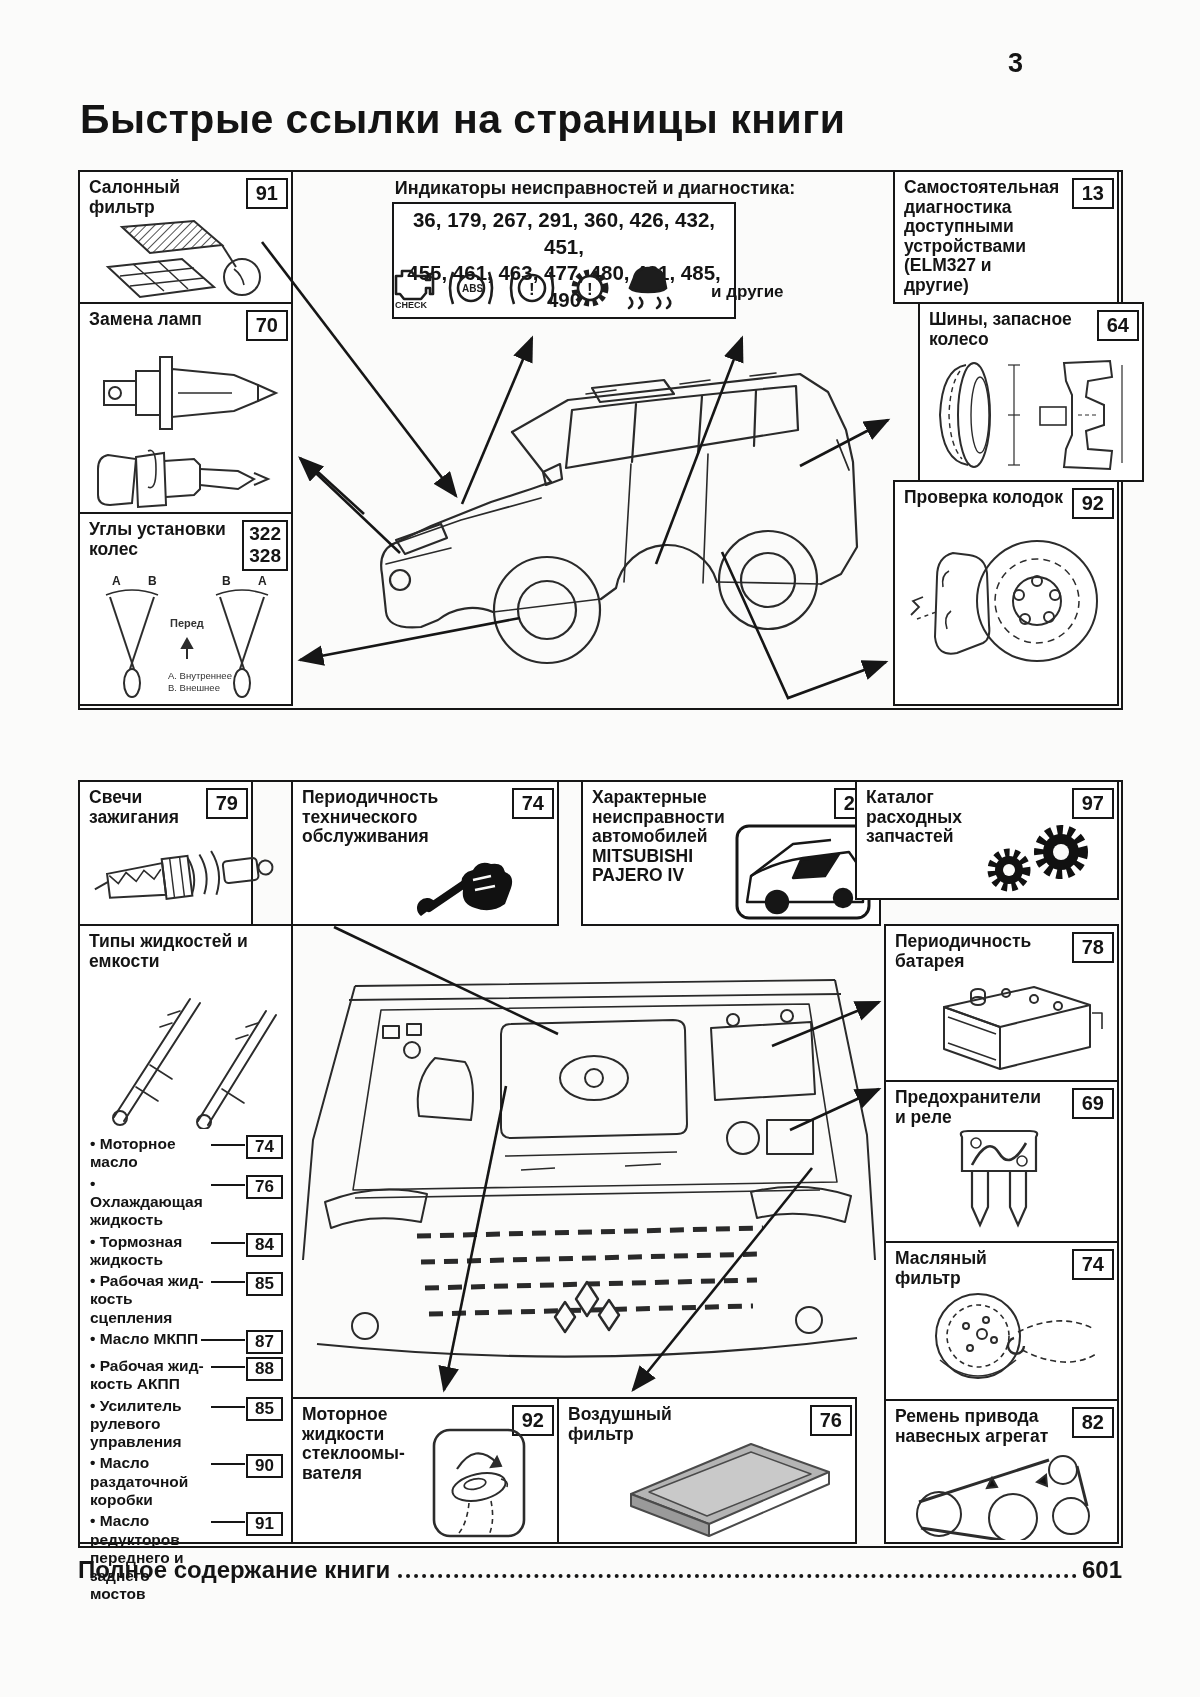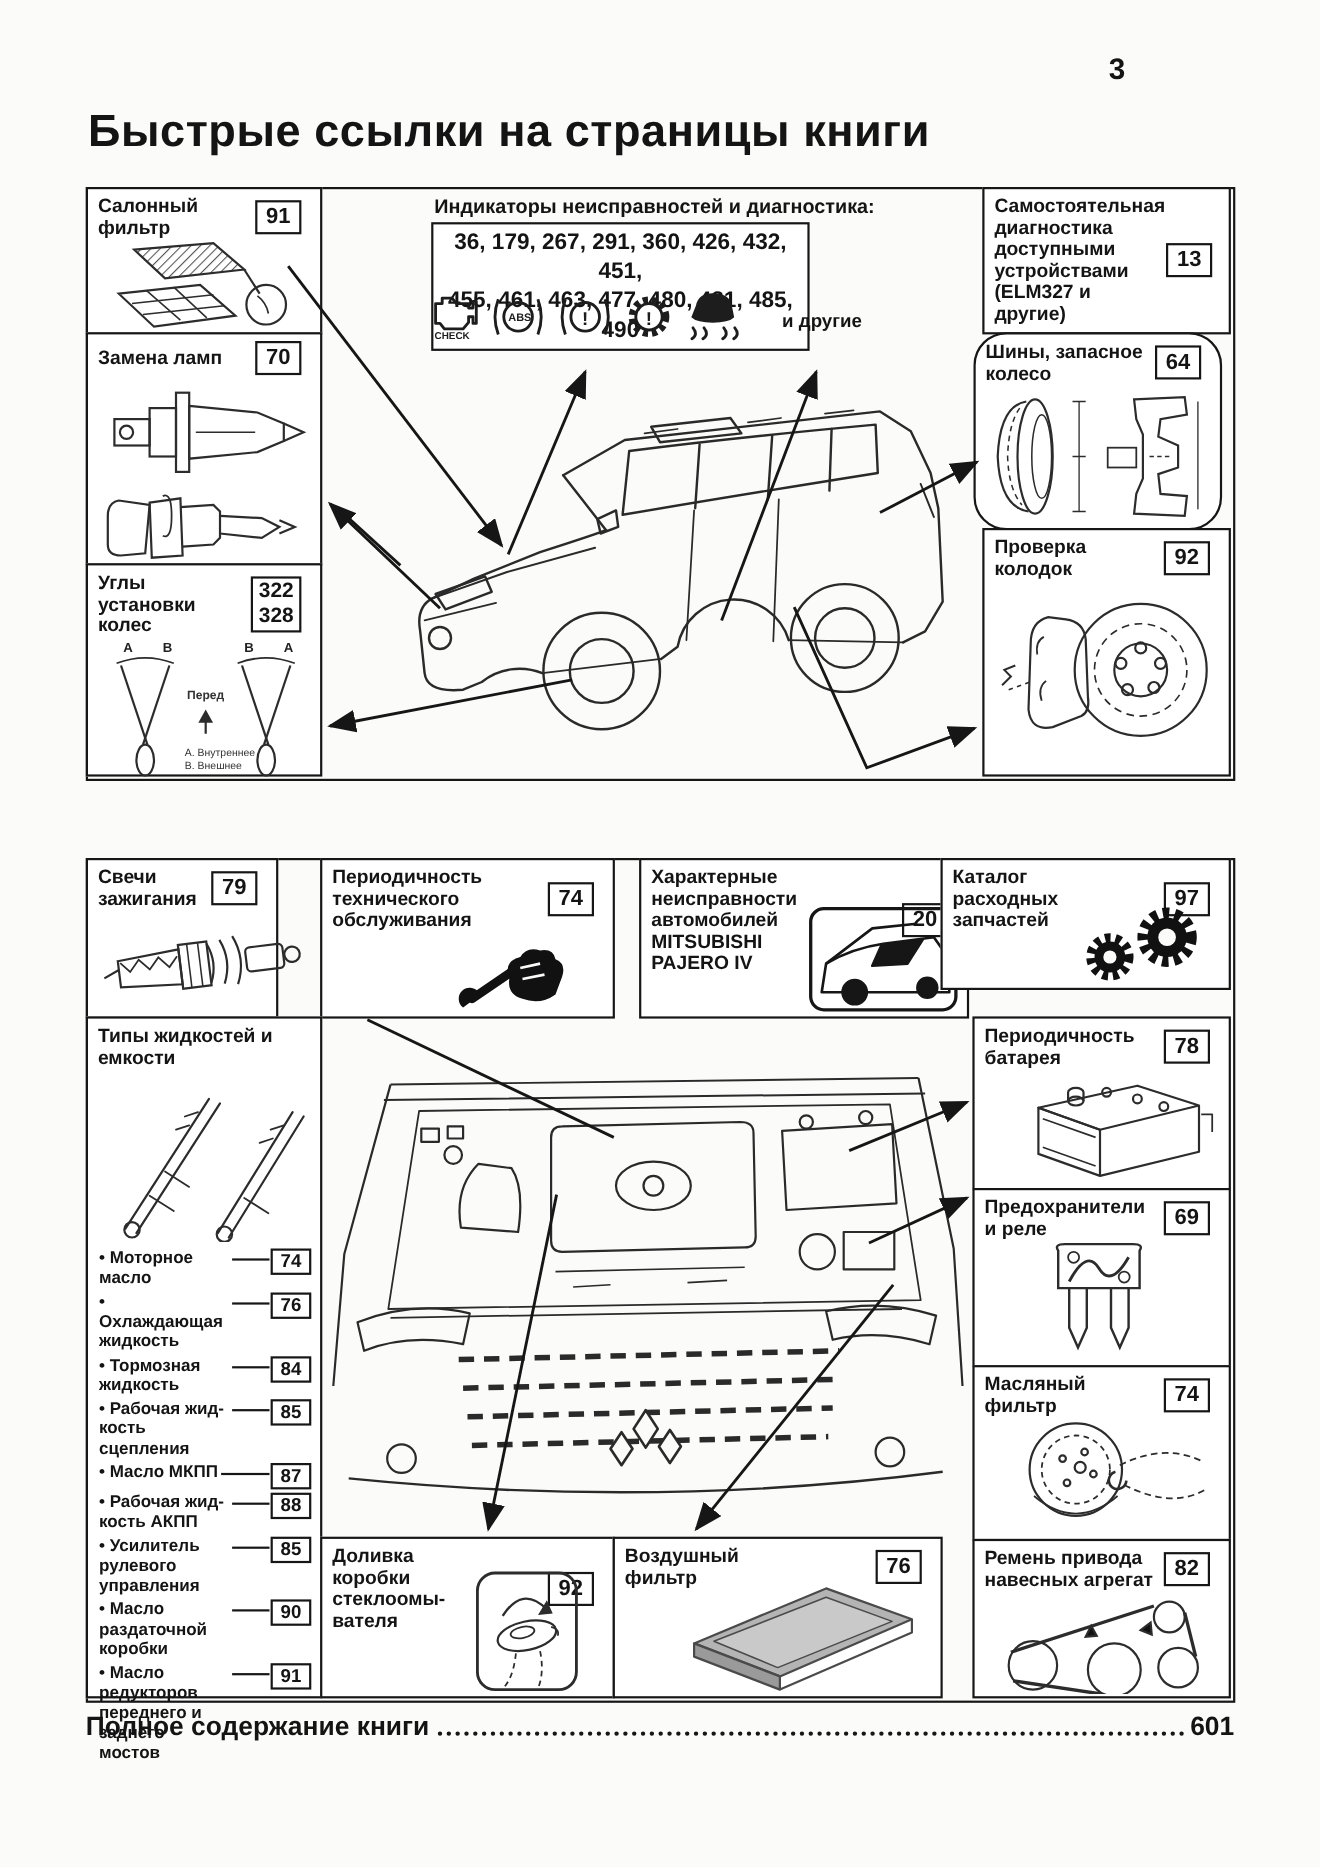--- a/index.html
+++ b/index.html
@@ -7,21 +7,21 @@
     width:1200px;height:1697px;position:relative;
     background:#fbfbfa;color:#141414;
     font-family:"Liberation Sans",sans-serif;
     overflow:hidden;
   }
   .abs{position:absolute;}
   .page-num{position:absolute;top:48px;left:1008px;font-size:27px;font-weight:700;}
   .title{position:absolute;top:96px;left:80px;font-size:41px;font-weight:700;letter-spacing:.5px;}
   .sec{position:absolute;border:2.5px solid #161616;background:transparent;}
   .box{position:absolute;border:2.5px solid #161616;background:#fff;box-sizing:border-box;}
-  .bh{display:flex;justify-content:space-between;align-items:center;padding:6px 17px 0 9px;}
+  .bh{display:flex;justify-content:space-between;align-items:flex-start;padding:6px 3px 0 9px;}
   .ttl{font-weight:700;font-size:17.5px;line-height:1.12;}
   .badge{flex:0 0 auto;border:2.5px solid #161616;font-weight:700;font-size:20px;line-height:1.25;
          padding:1px 8px;margin-left:6px;background:#fff;text-align:center;}
   .badge.dbl{padding:1px 5px;font-size:19px;line-height:1.18;}
   .center-head{position:absolute;left:300px;top:178px;width:590px;text-align:center;
                font-weight:700;font-size:18px;}
   .numbox{position:absolute;left:392px;top:202px;width:332px;border:2.5px solid #161616;
           font-weight:700;font-size:20.5px;text-align:center;line-height:1.3;padding:3px 4px;background:#fff;}
   .iconrow{position:absolute;left:388px;top:258px;display:flex;align-items:flex-end;gap:9px;}
   .othertxt{font-weight:700;font-size:17px;margin-left:28px;padding-bottom:8px;}
@@ -123,21 +123,21 @@
   </svg>
 </div>
 
 <div class="box" style="left:893px;top:170px;width:226px;height:134px;">
   <div class="bh">
     <div class="ttl" style="max-width:150px;">Самостоятельная диагностика доступными устройствами (ELM327 и другие)</div>
     <div class="badge">13</div>
   </div>
 </div>
 
-<div class="box" style="left:885px;top:302px;width:226px;height:180px;border-radius:30px;">
+<div class="box" style="left:918px;top:302px;width:226px;height:180px;">
   <div class="bh">
     <div class="ttl">Шины, запасное колесо</div>
     <div class="badge">64</div>
   </div>
   <svg width="218" height="128" viewBox="0 0 218 128" style="display:block;margin:2px 0 0 2px;">
     <g fill="none" stroke="#2c2c2c" stroke-width="2">
       <ellipse cx="52" cy="64" rx="16" ry="52"></ellipse>
       <path d="M44,14 Q20,18 18,64 Q20,110 46,114"></path>
       <path d="M38,20 Q28,34 27,64 Q28,94 40,108" stroke-width="1.4" stroke-dasharray="5 4"></path>
       <ellipse cx="58" cy="64" rx="9" ry="38" stroke-width="1.4"></ellipse>
@@ -461,21 +461,21 @@
       <line x1="186" y1="12" x2="196" y2="52" stroke-width="3"></line>
       <line x1="30" y1="74" x2="110" y2="86" stroke-width="3"></line>
       <path d="M96,34 l5,-10 l5,9 z" fill="#111"></path>
       <path d="M146,28 l9,-7 l1,11 z" fill="#111"></path>
     </g>
   </svg>
 </div>
 
 <div class="box" style="left:291px;top:1397px;width:268px;height:147px;">
   <div class="bh">
-    <div class="ttl" style="max-width:120px;">Доливка коробки стеклоомы-вателя</div>
+    <div class="ttl" style="max-width:120px;">Моторное жидкости стеклоомы-вателя</div>
     <div class="badge">92</div>
   </div>
   <svg width="96" height="112" viewBox="0 0 96 112" style="position:absolute;left:138px;top:28px;">
     <rect x="3" y="3" width="90" height="106" rx="16" fill="none" stroke="#2c2c2c" stroke-width="2.6"></rect>
     <g fill="none" stroke="#2c2c2c" stroke-width="2">
       <ellipse cx="48" cy="60" rx="27" ry="13" transform="rotate(-12 48 60)"></ellipse>
       <ellipse cx="44" cy="57" rx="11" ry="5" transform="rotate(-12 44 57)" stroke-width="1.6"></ellipse>
       <path d="M70,52 q8,2 6,8" stroke-width="1.6"></path>
       <path d="M26,42 Q44,14 66,36" stroke-width="2.2"></path>
       <path d="M66,30 l4,9 l-10,1 z" fill="#2c2c2c"></path>

